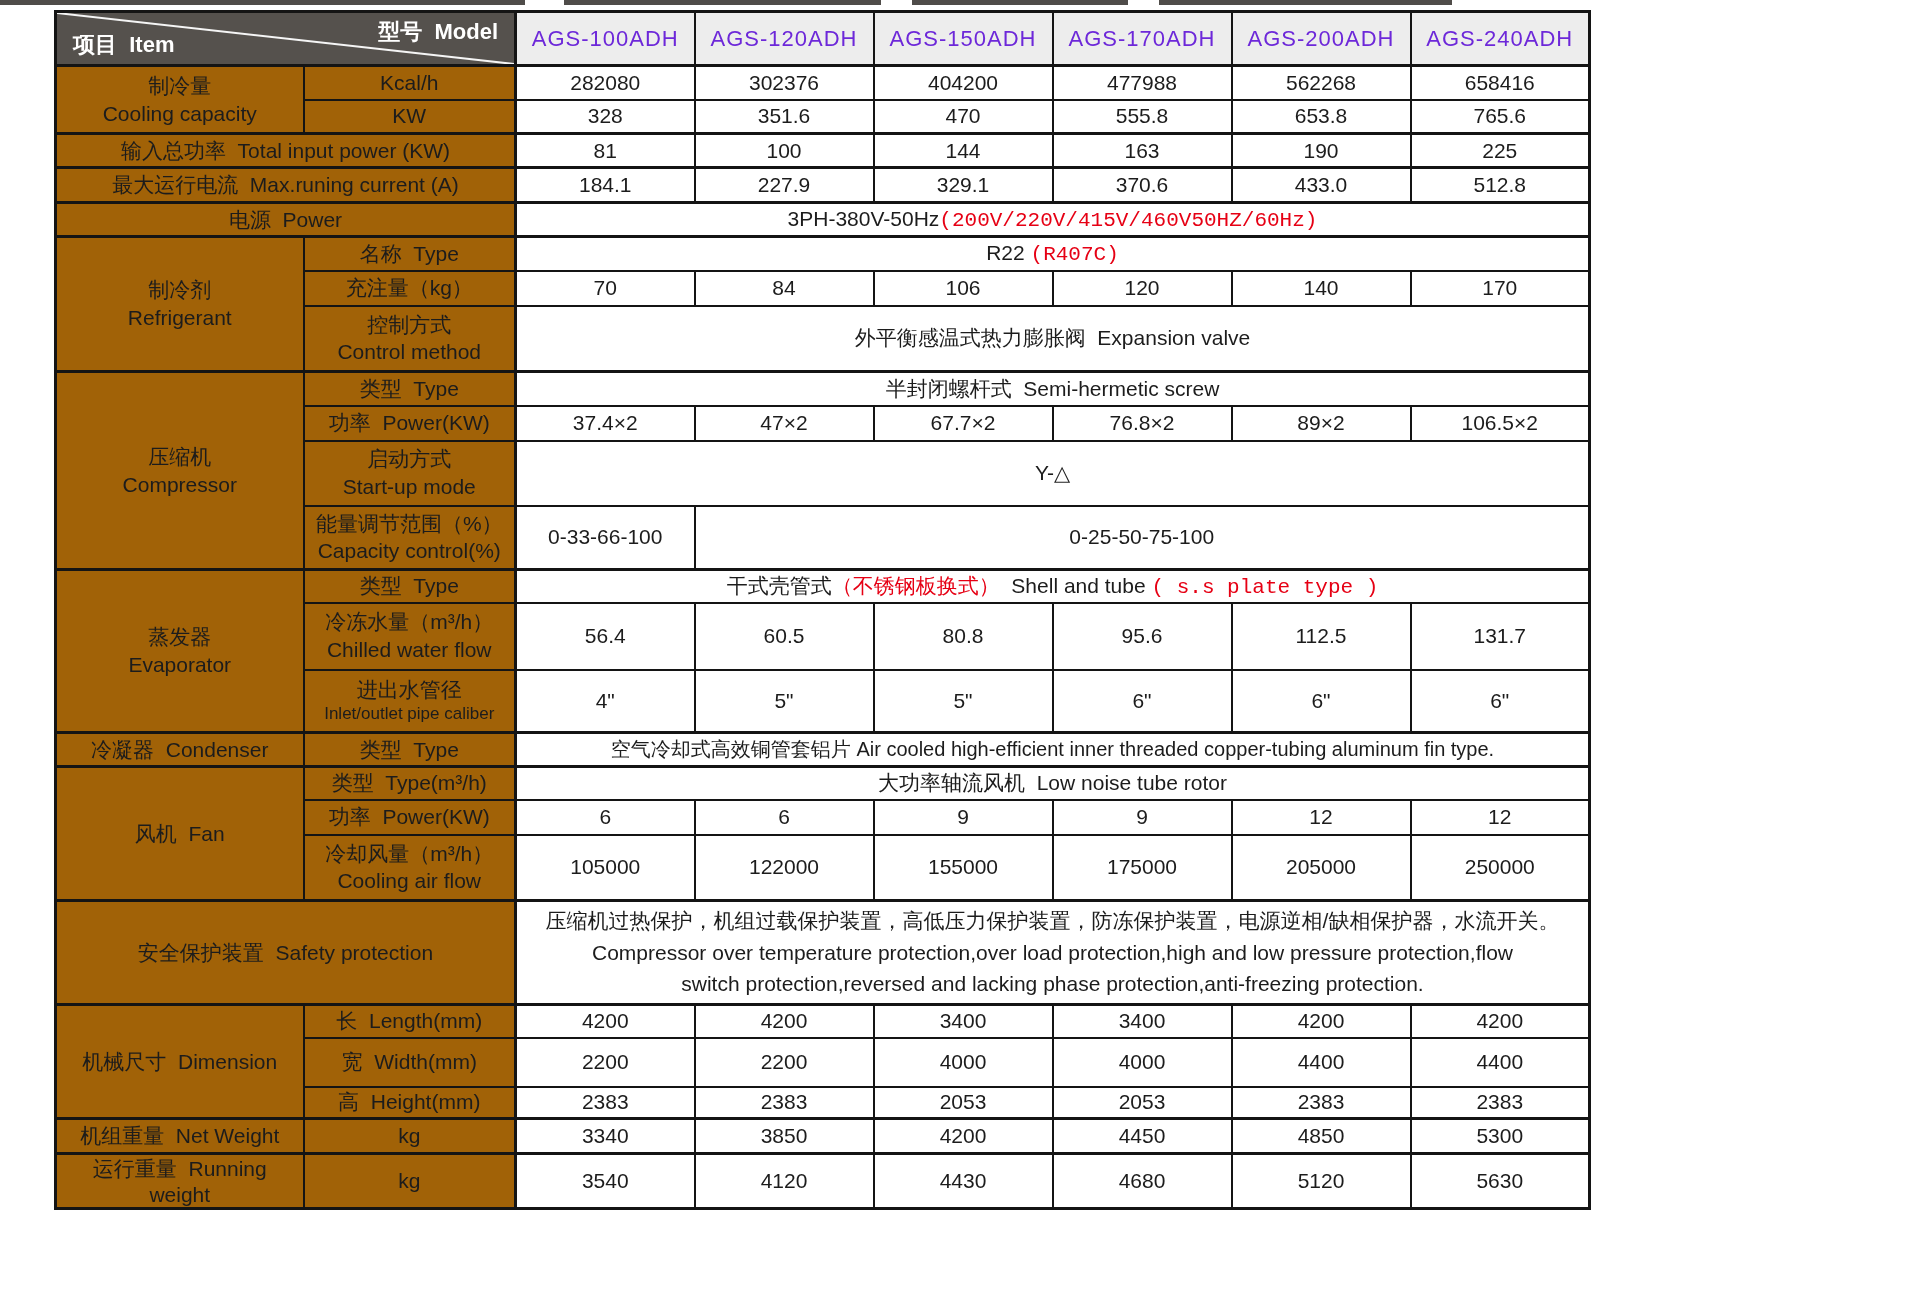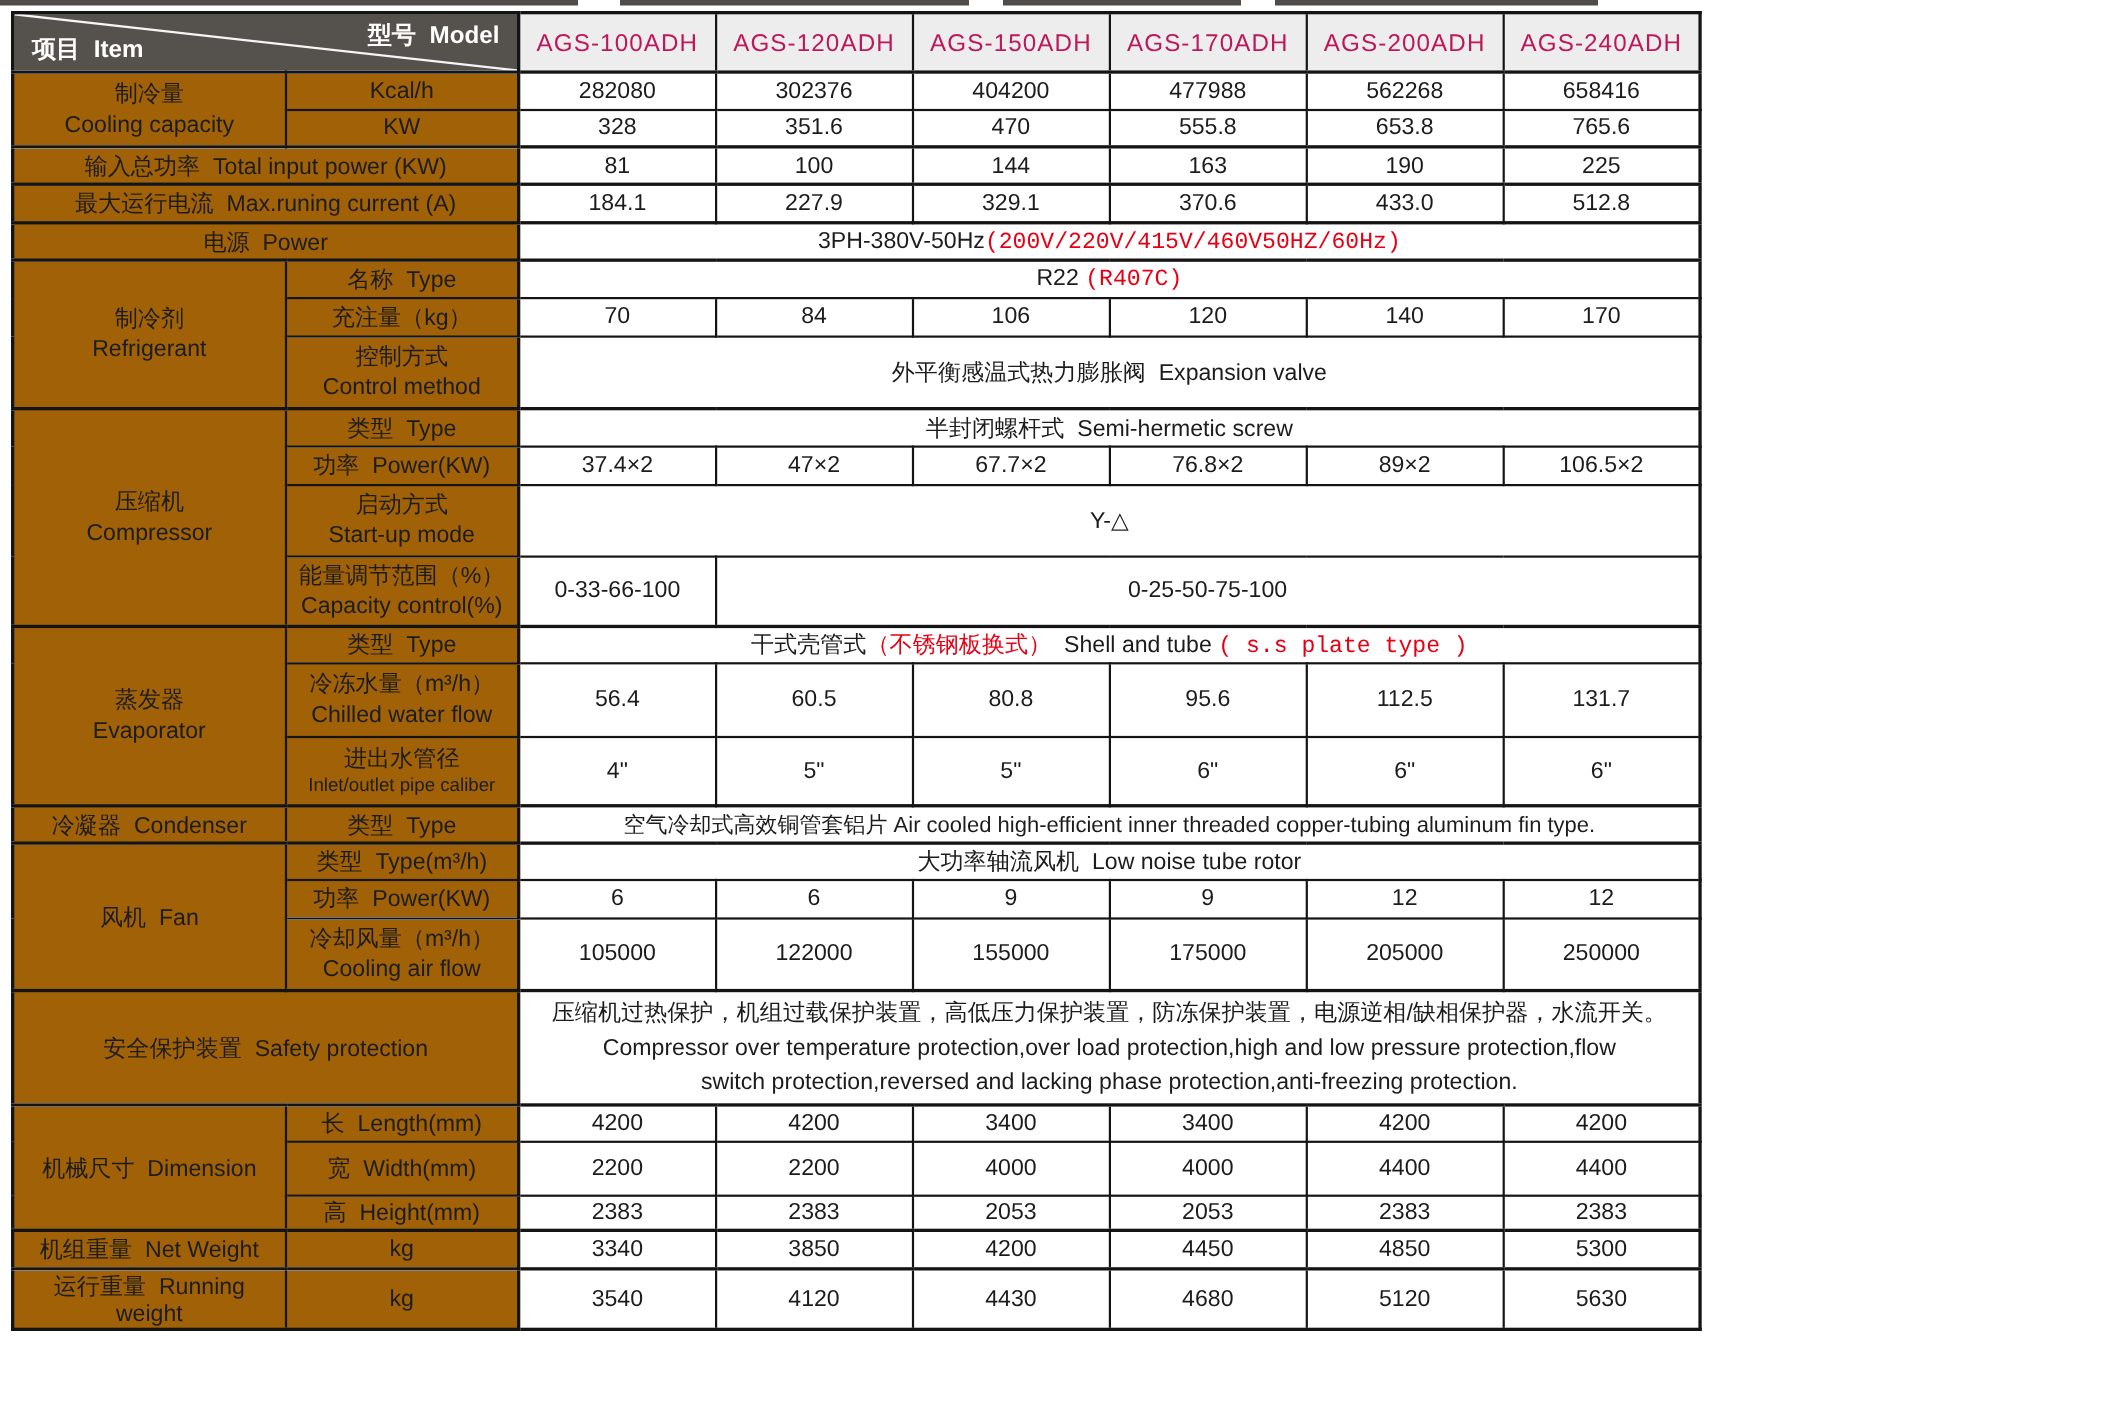--- a/index.html
+++ b/index.html
@@ -19,41 +19,41 @@
       #4f4c49 59% 73%, transparent 73% 75%,
       #4f4c49 75% 94%, transparent 94%);
   }
   .page { padding:10px 0 0 10px; }
   .title {
     font-size:37px; font-weight:bold; color:#161616;
     letter-spacing:0.5px; margin:6px 0 16px 0; white-space:nowrap;
   }
   table.spec {
     border-collapse:collapse; table-layout:fixed;
-    width:1535px; border:3px solid #141414;
+    width:1535px; border:3px solid #141414;margin-left:44px;
   }
   th, td {
     border:2px solid #141414; border-top-width:1.5px;
     text-align:center; vertical-align:middle;
     padding:0 4px; overflow:hidden;
   }
   thead th { border-bottom-width:3.5px; }
   tr.sec td { border-top-width:3.5px; }
   .cb { border-right-width:3px !important; }
   .lbl { background:#a16207; font-size:21px; white-space:pre-wrap; }
   .lbl div { line-height:1.32; }
   .val { background:#ffffff; font-size:21px; white-space:pre-wrap; }
   .val div { line-height:1.5; }
   .red { color:#e60014;font-family:Liberation Mono, monospace; }
   .long { font-size:20px; white-space:nowrap; letter-spacing:0; }
   .sm2 div:last-child { font-size:17px; }
   .small { font-size:21px; }
   .model-th {
     background:#ededed; font-size:22px; font-weight:normal;
-    letter-spacing:1px; color:#be185d;
+    letter-spacing:1px; color:#6d28d9;
   }
   .diag { background:#55514d; position:relative; padding:0; }
   .diag svg.line { position:absolute; top:0; left:0; width:100%; height:100%; }
   .diag .model-label {
     position:absolute; top:4px; right:16px;
     color:#ffffff; font-size:22px; white-space:pre-wrap;
   }
   .diag .item-label {
     position:absolute; bottom:4px; left:16px;
     color:#ffffff; font-size:22px; white-space:pre-wrap;

